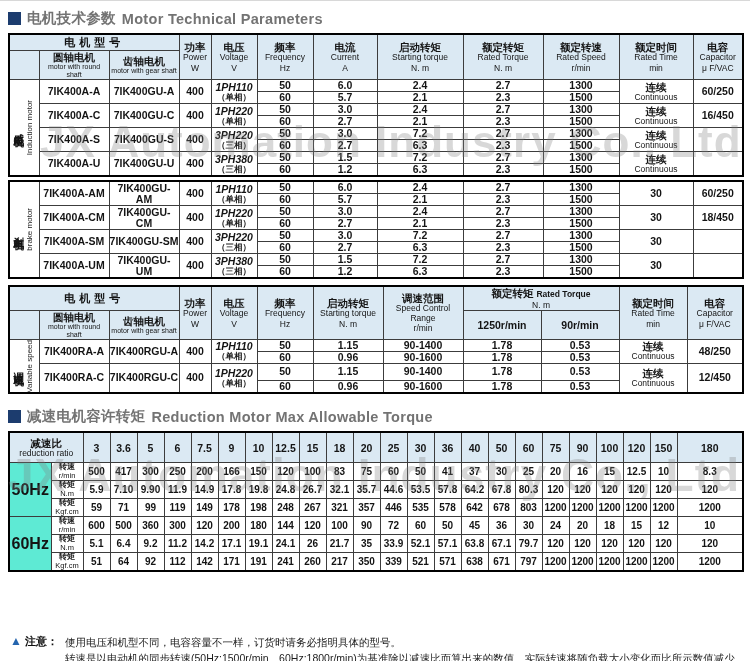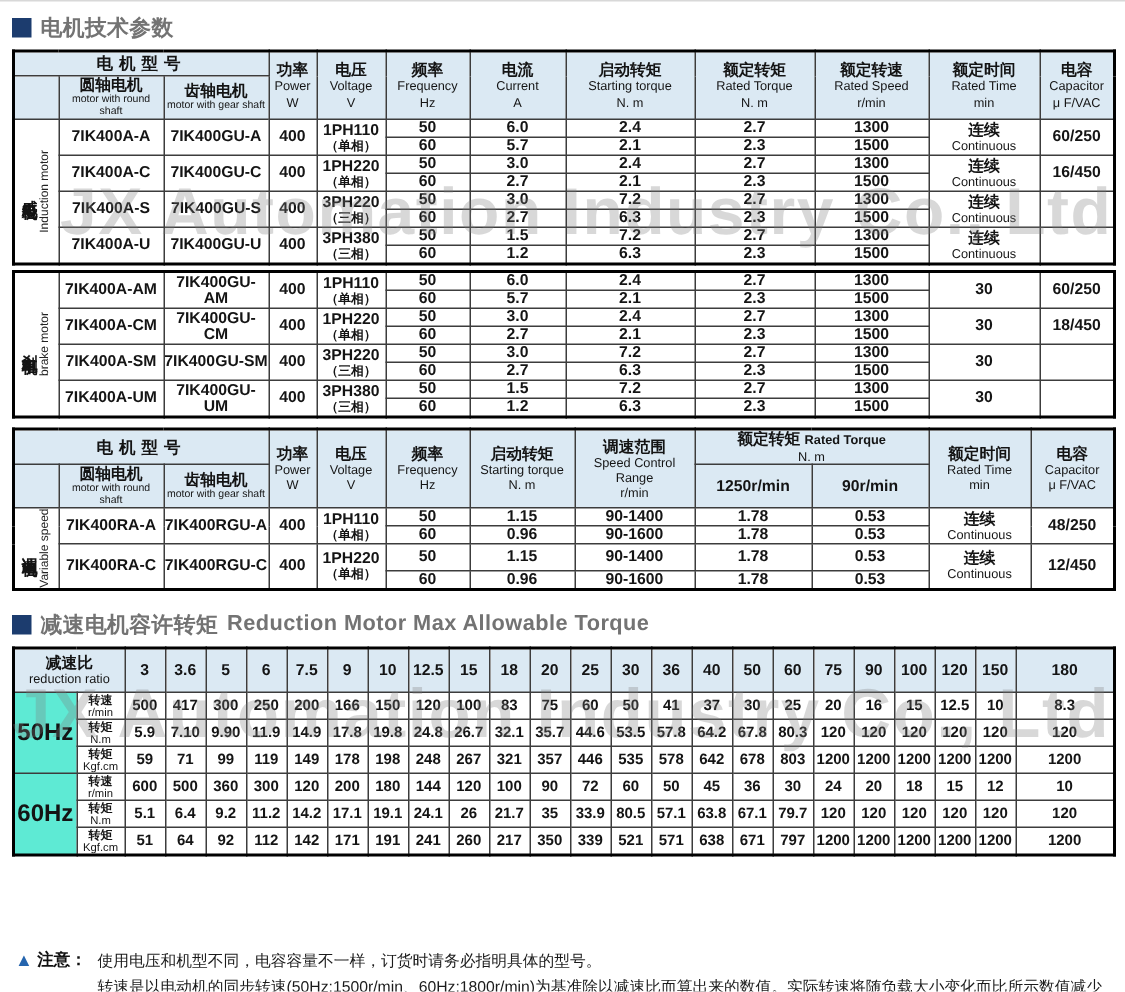--- a/index.html
+++ b/index.html
@@ -19,21 +19,21 @@
   .hcn { font-size:10.5px; font-weight:bold; line-height:12px; }
   .hen { font-size:8.5px; line-height:9.5px; }
   .hu  { font-size:8.5px; line-height:10px; }
   .hen-s { font-size:7px; line-height:8px; }
   .model-hdr { font-size:11px; font-weight:bold; letter-spacing:4px; }
   .hr1 th { height:14px; }
   .hr2 th { height:28px; }
 
   tbody td { font-weight:bold; font-size:10.5px; height:11px; line-height:11px; }
   td.model { font-size:10.5px; }
-  .l1 { display:block; font-size:10.5px; font-weight:bold; line-height:11px; }
+  .l1 { display:block; font-size:10.5px; font-weight:bold; line-height:11px;font-style:italic; }
   .l2 { display:block; font-size:8.5px; font-weight:bold; line-height:9px; }
   .time-cn { display:block; font-size:10.5px; font-weight:bold; line-height:11px; }
   .time-en { display:block; font-size:8.5px; font-weight:normal; line-height:9px; }
 
   
   td.vcell { background:#fff; }
   .vlabel { display:flex; flex-direction:row; align-items:center; justify-content:center; gap:0px; }
   .vcn { writing-mode:vertical-rl; text-orientation:upright; font-size:10.5px; font-weight:bold; letter-spacing:1px; }
   .ven { writing-mode:vertical-rl; transform:rotate(180deg); font-size:8px; font-weight:normal; color:#222; }
 
@@ -67,20 +67,21 @@
 <body>
 
 <div class="sheet">
 
   <div class="wm wm1">JX Automation Industry Co., Ltd</div>
   <div class="wm wm2">JX Automation Industry Co., Ltd</div>
 
   <div class="sec-title">
     <span class="sq"></span>
     <span class="cn">电机技术参数</span>
+    <span class="en">Motor Technical Parameters</span>
   </div>
 
   <table class="t1">
     <colgroup>
         <col style="width:30px">
         <col style="width:70px">
         <col style="width:70px">
         <col style="width:32px">
         <col style="width:46px">
         <col style="width:56px">
@@ -727,21 +728,21 @@
           <td>9.2</td>
           <td>11.2</td>
           <td>14.2</td>
           <td>17.1</td>
           <td>19.1</td>
           <td>24.1</td>
           <td>26</td>
           <td>21.7</td>
           <td>35</td>
           <td>33.9</td>
-          <td>80.5</td>
+          <td>52.1</td>
           <td>57.1</td>
           <td>63.8</td>
           <td>67.1</td>
           <td>79.7</td>
           <td>120</td>
           <td>120</td>
           <td>120</td>
           <td>120</td>
           <td>120</td>
           <td>120</td>

